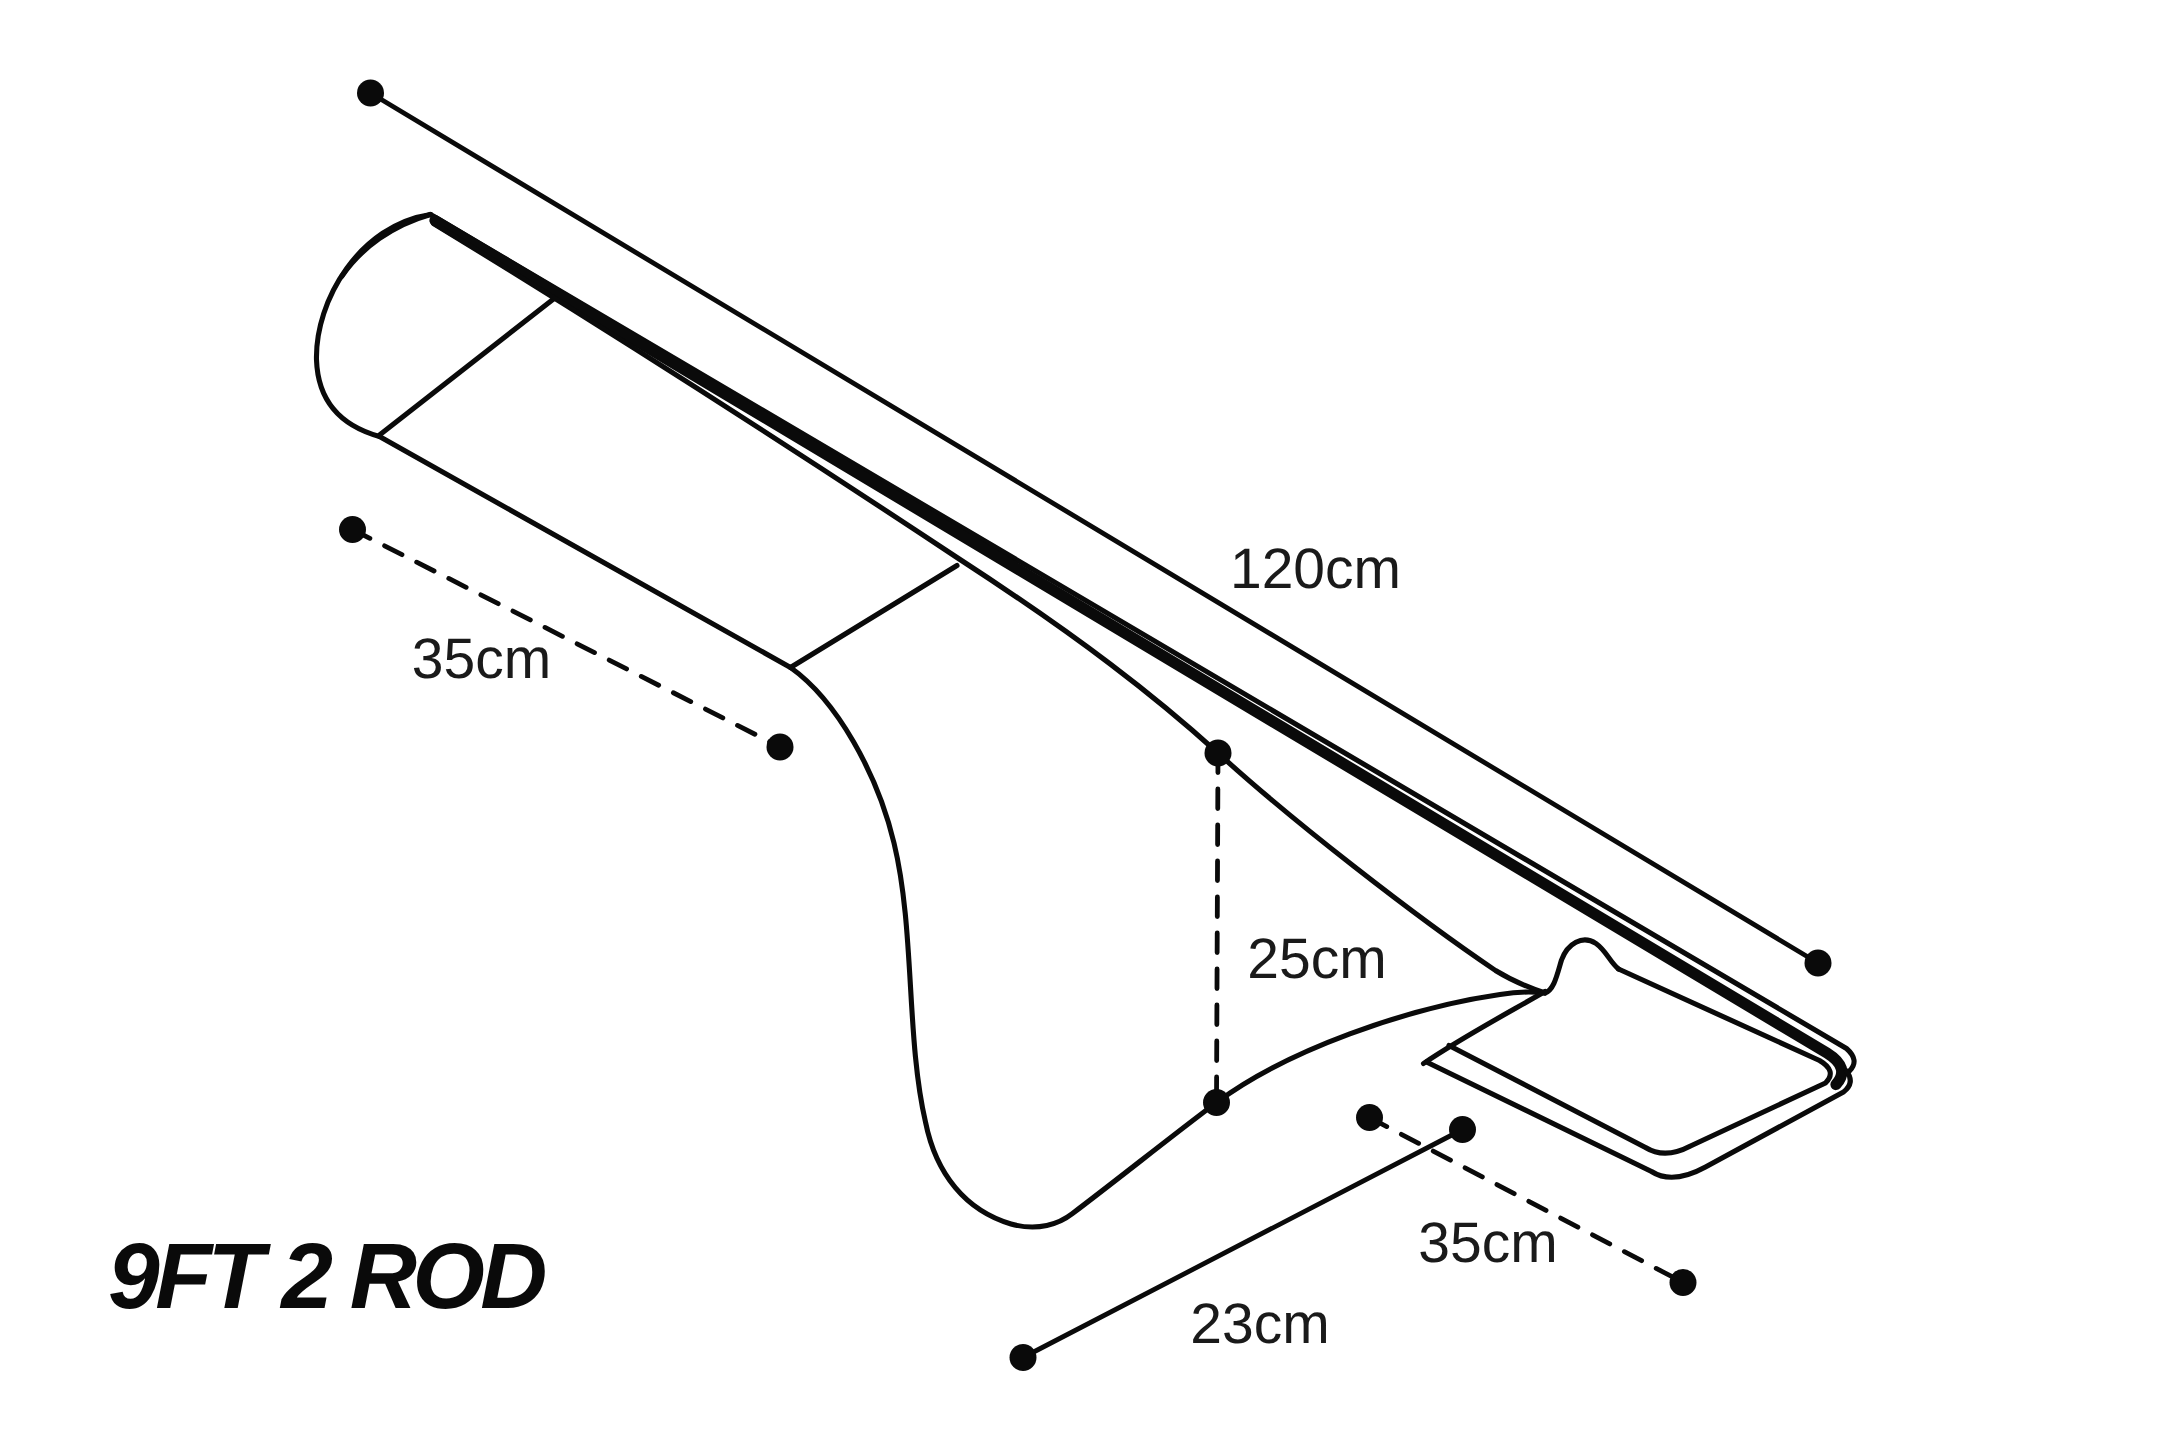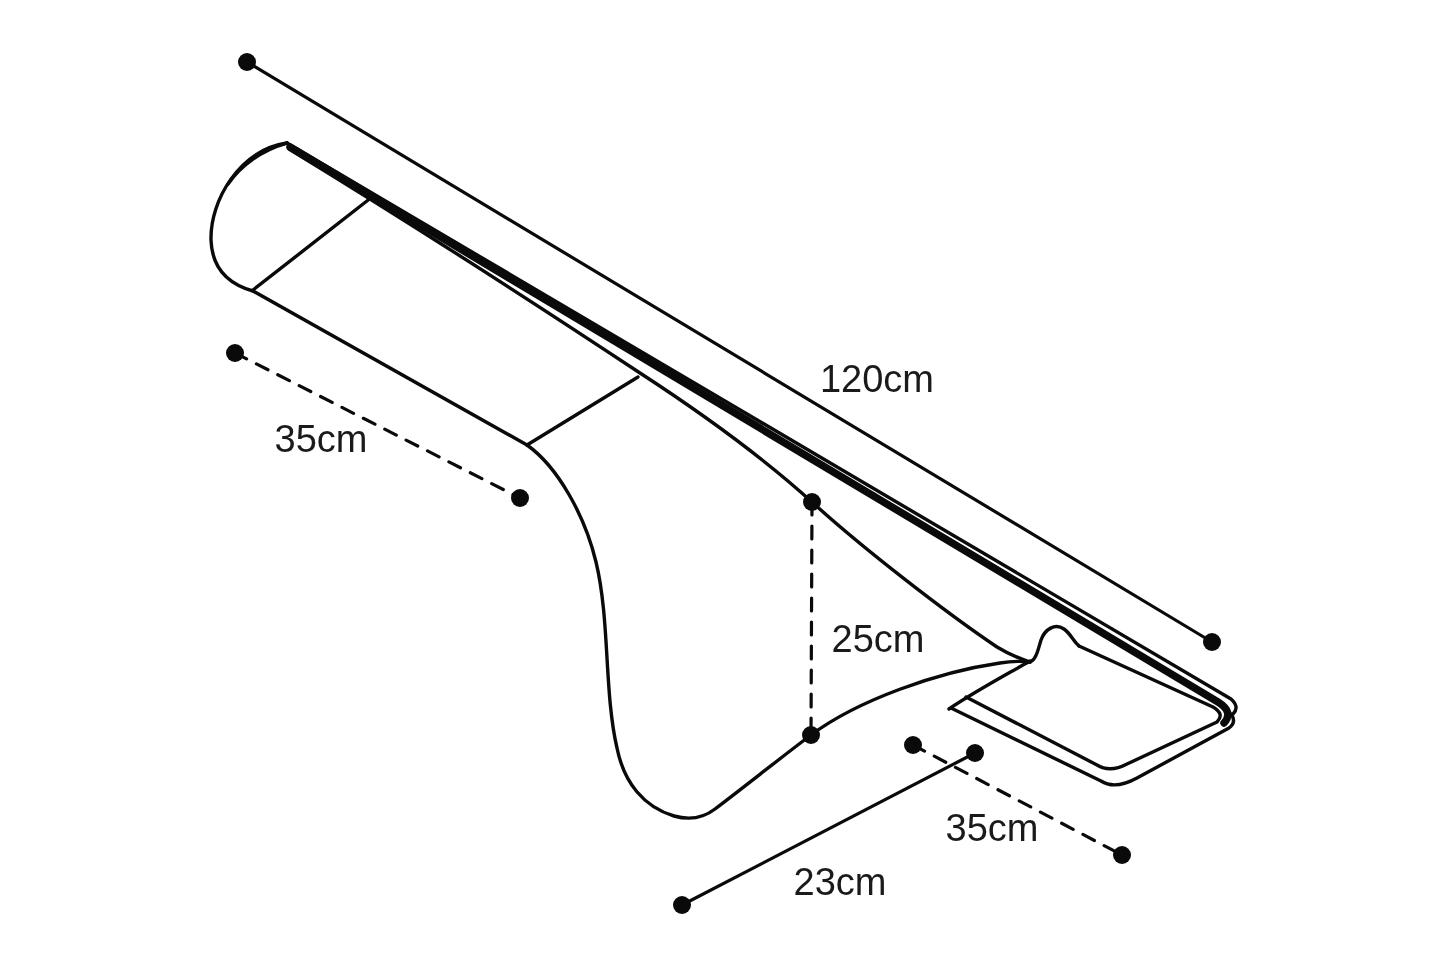--- a/index.html
+++ b/index.html
@@ -130,14 +130,15 @@
     </g>
 
     <g>
       <line class="dim-line" x1="682" y1="905" x2="975" y2="753"></line>
       <circle class="dim-dot" cx="682" cy="905" r="9"></circle>
       <circle class="dim-dot" cx="975" cy="753" r="9"></circle>
       <text class="dim-label" x="840" y="895" text-anchor="middle">23cm</text>
     </g>
   </svg>
 
+  <div class="product-title">9FT 2 ROD</div>
 
 </div>
 
 </body></html>

